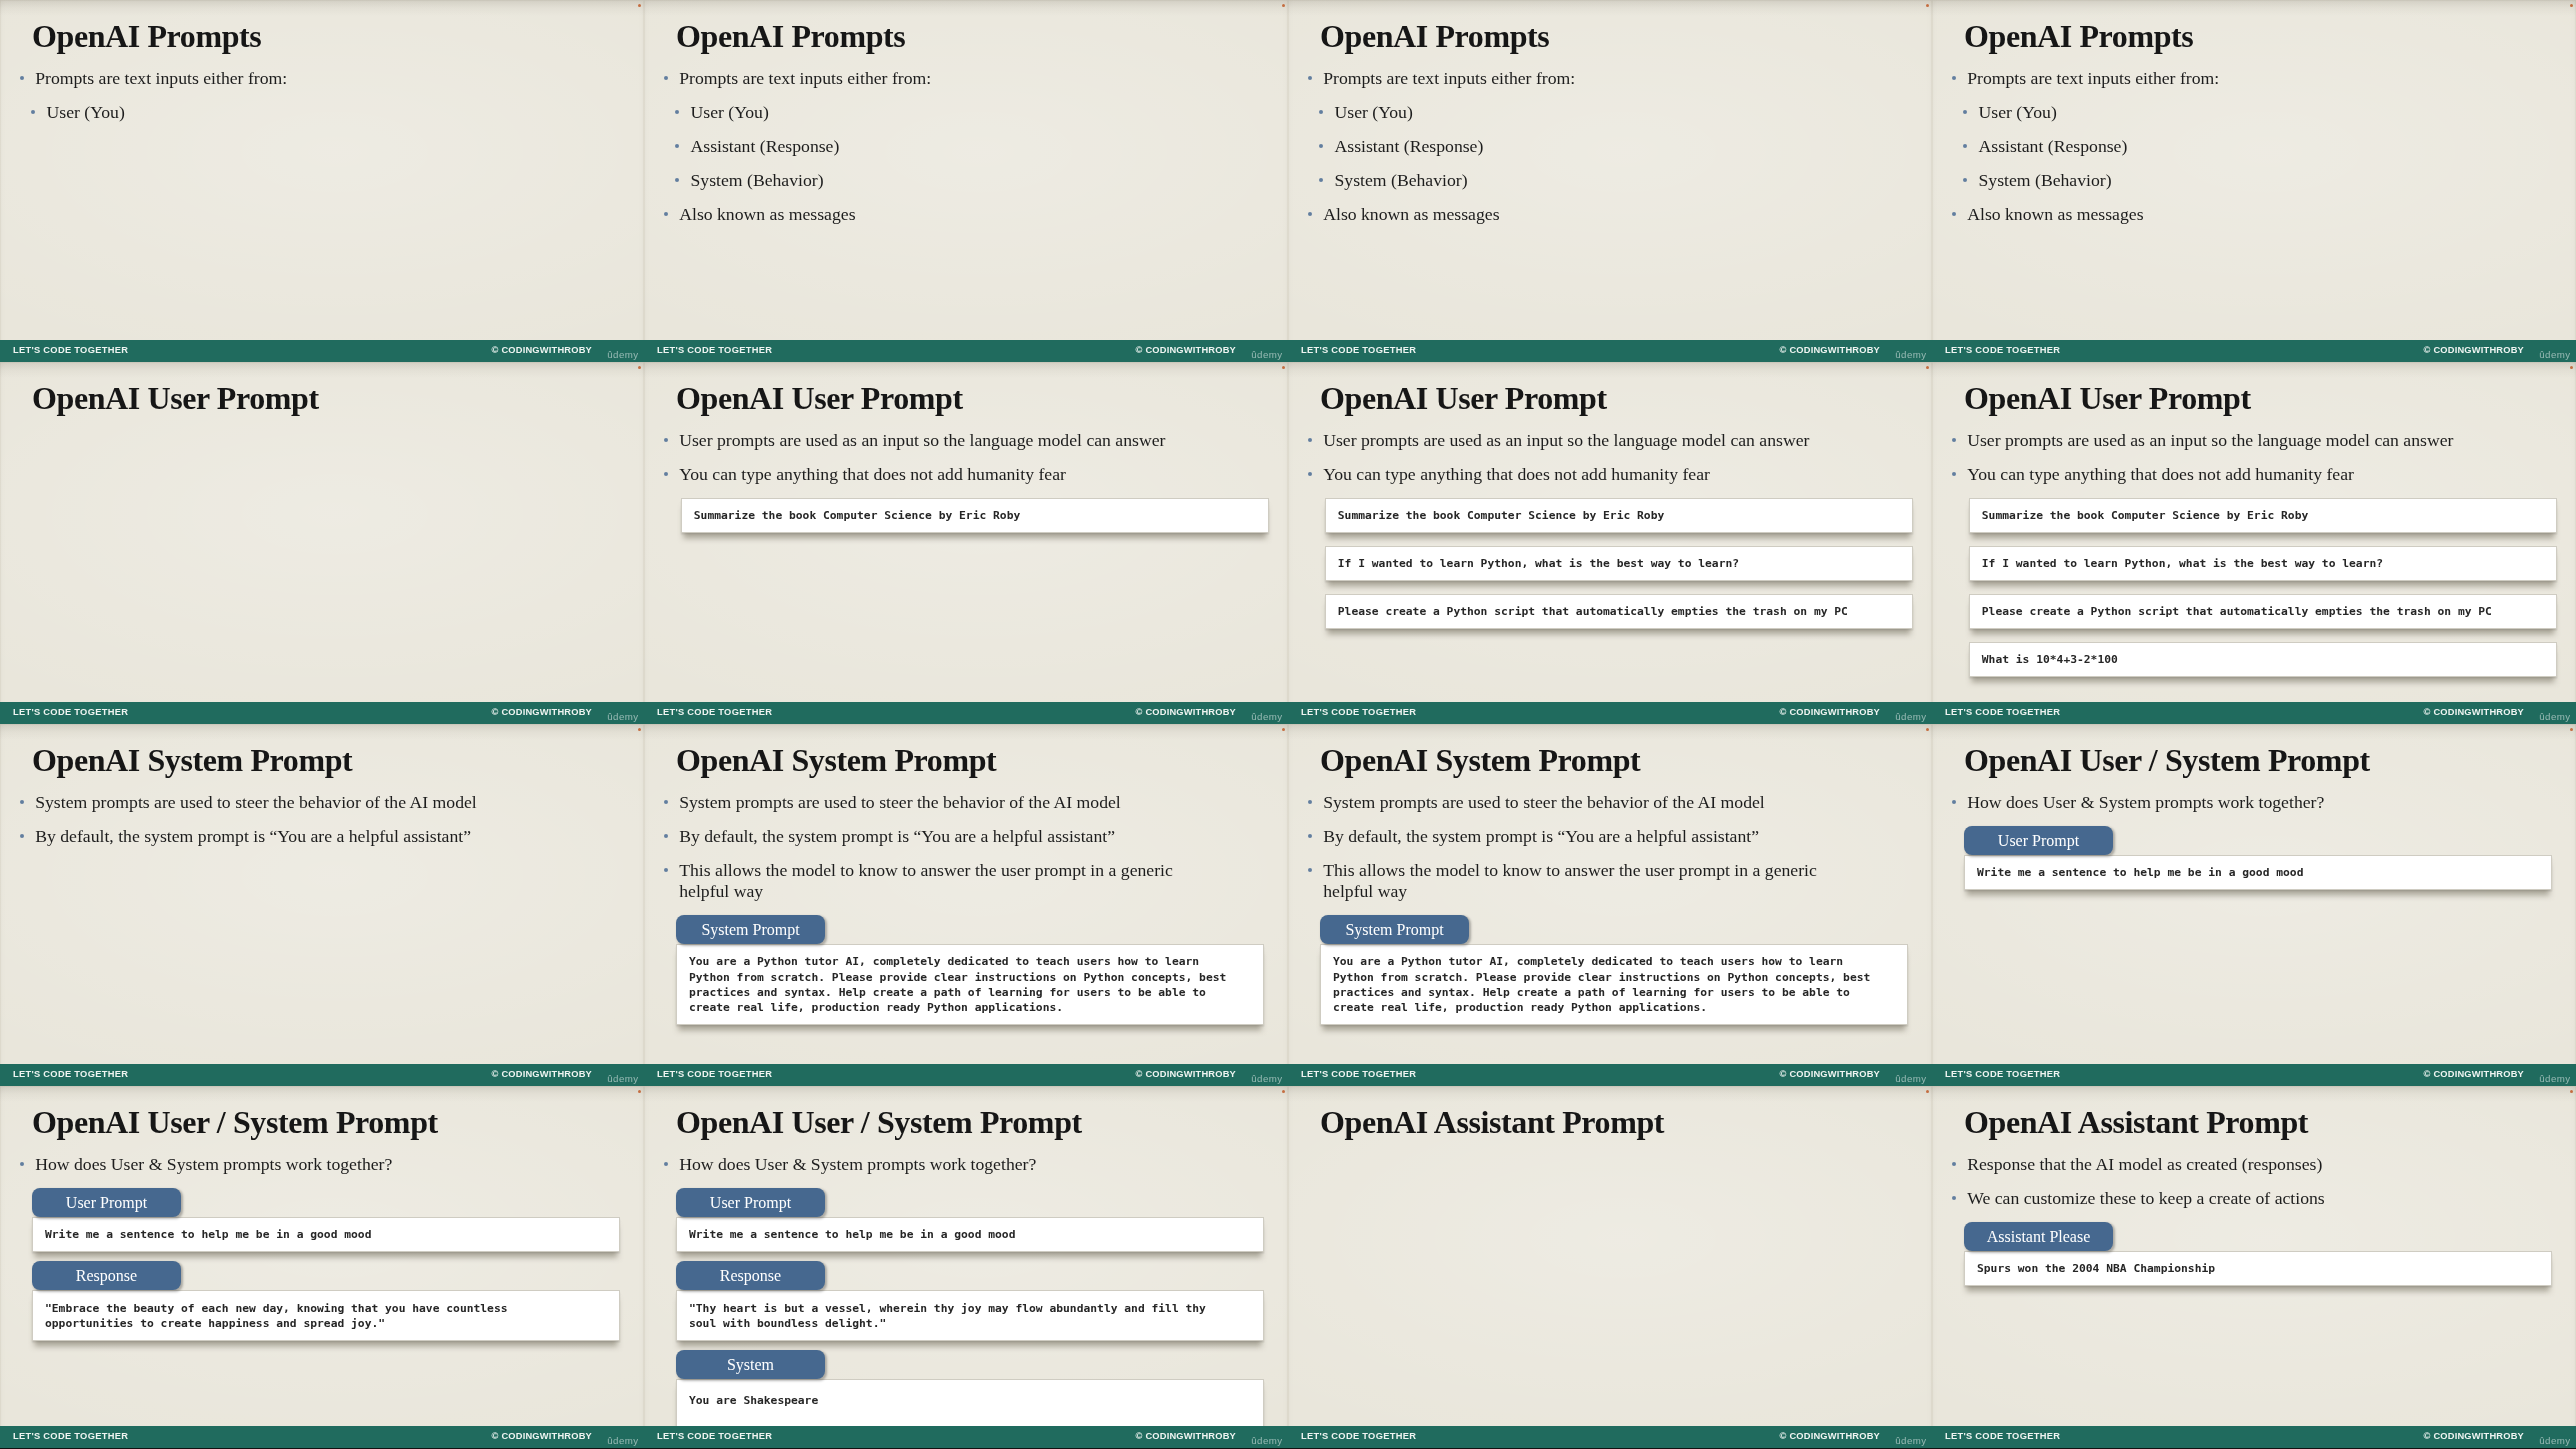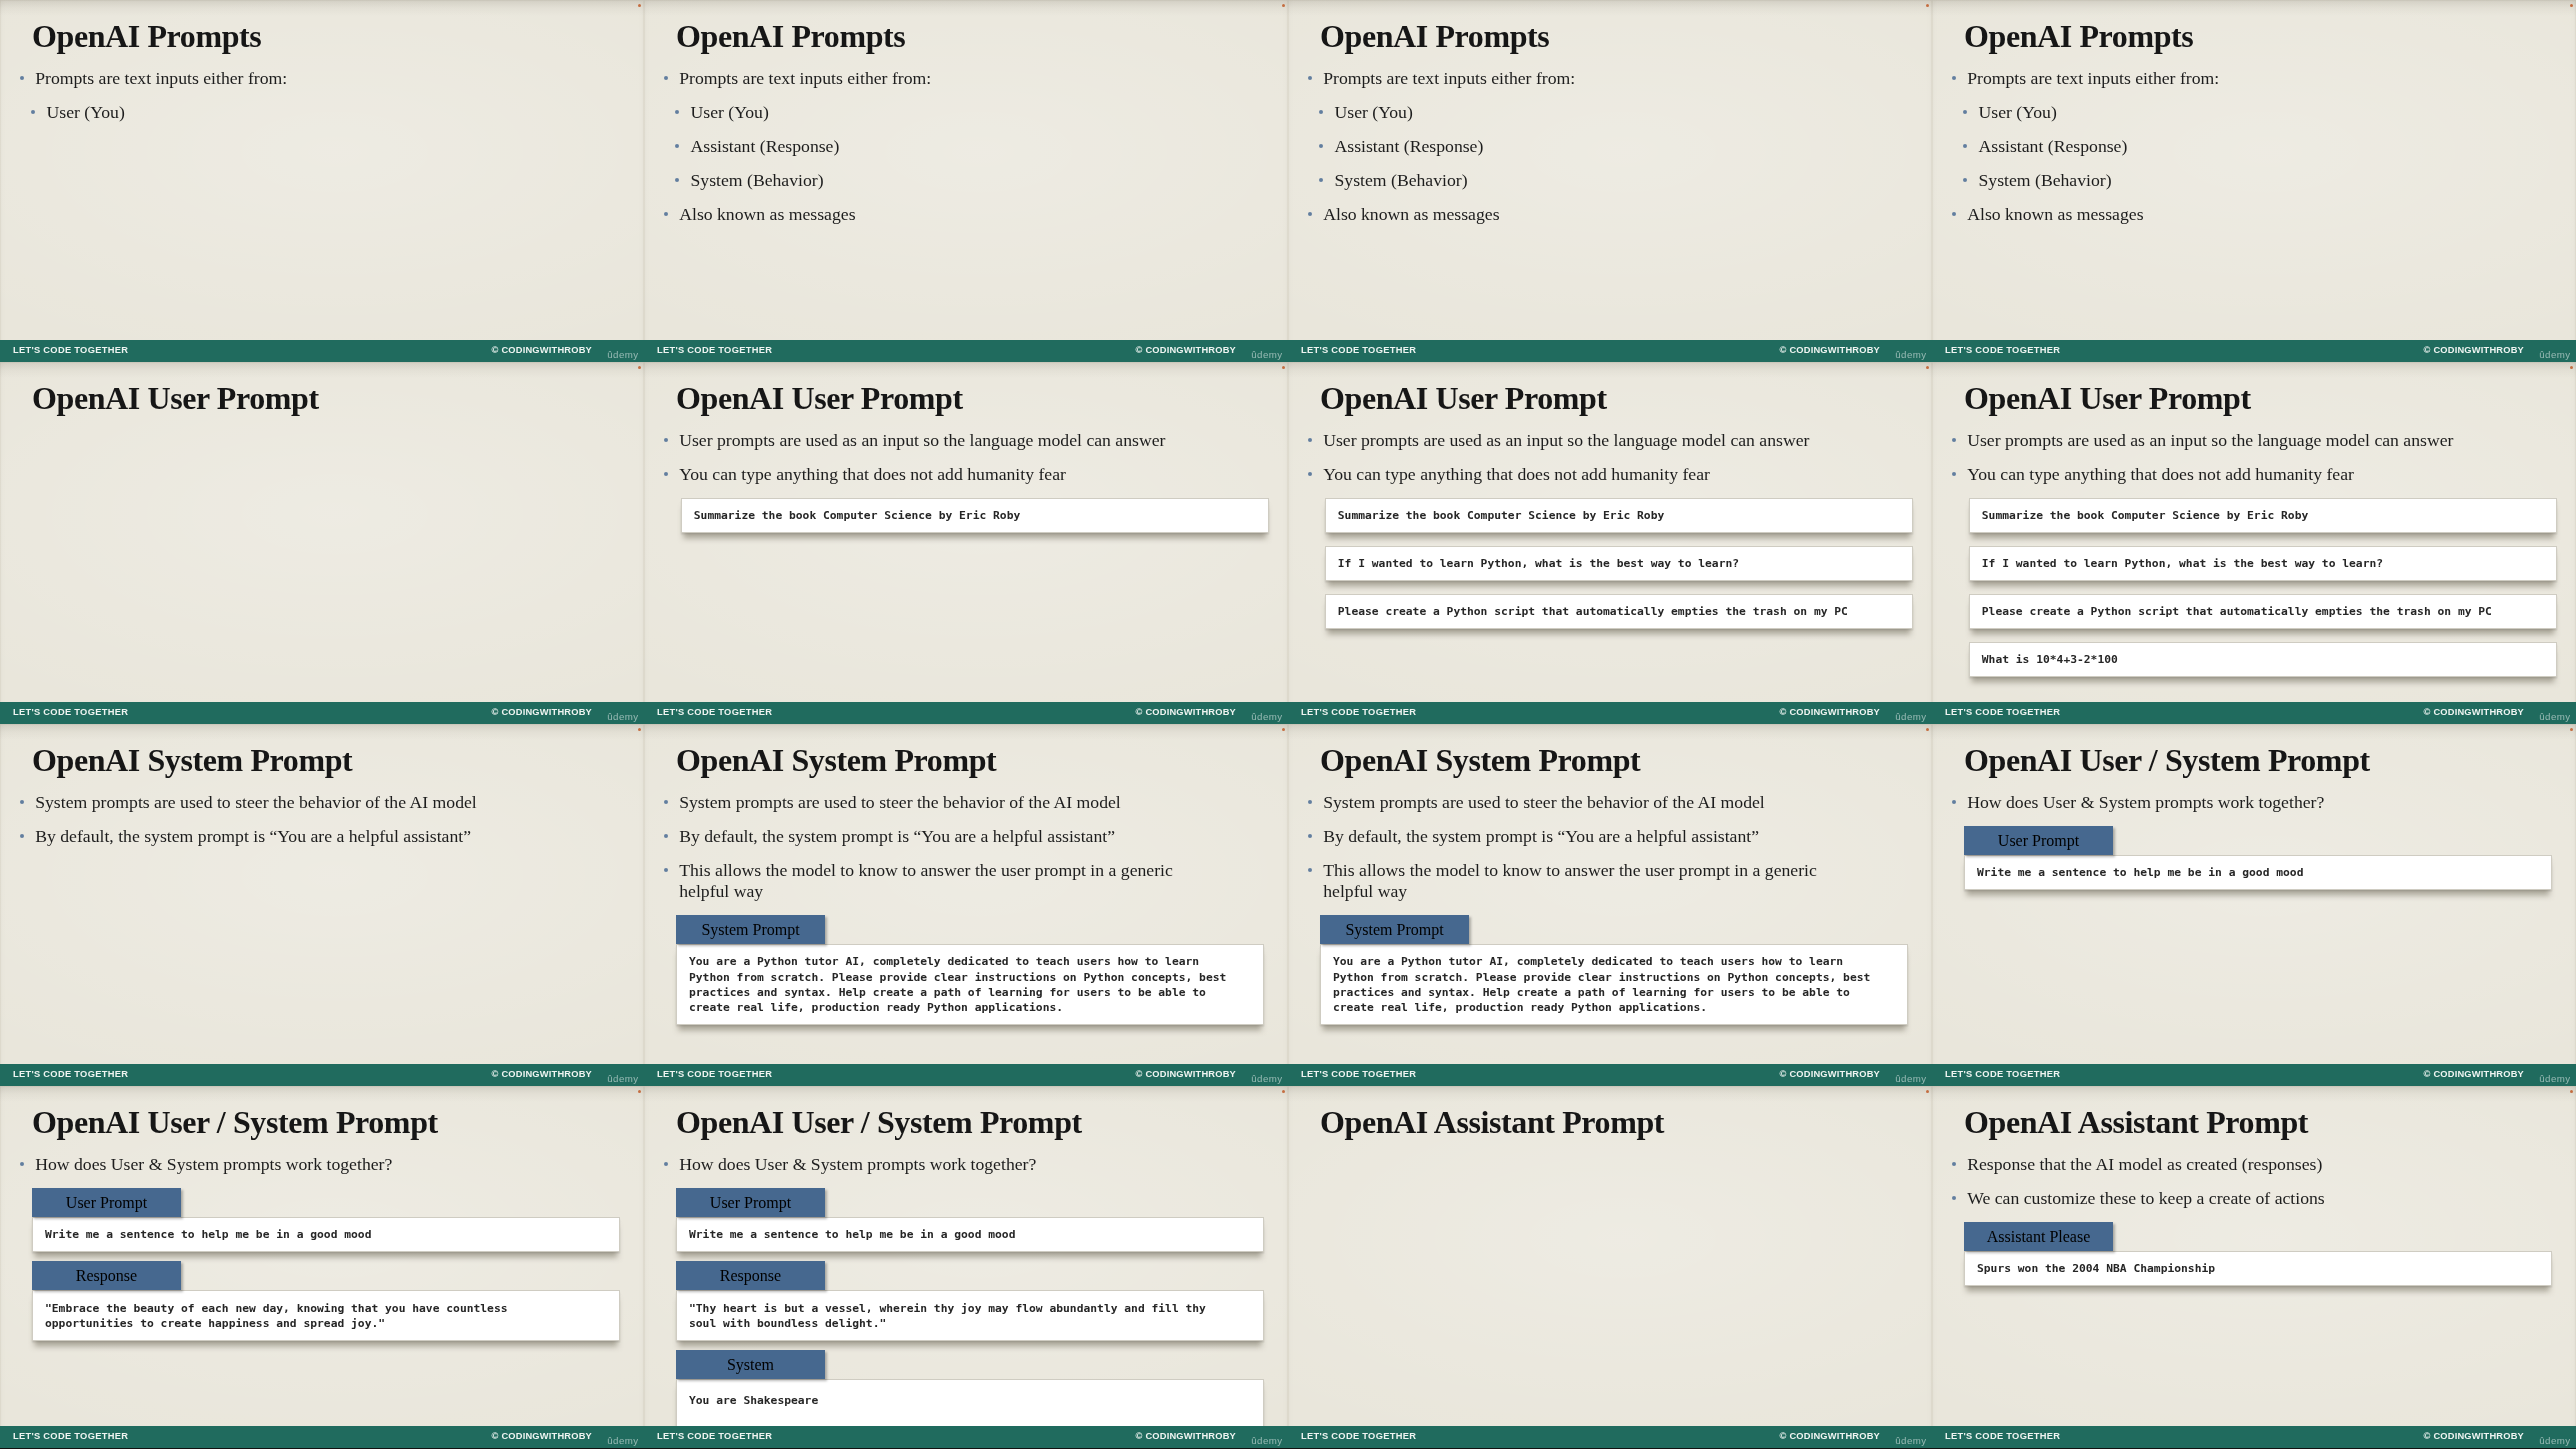--- a/index.html
+++ b/index.html
@@ -44,23 +44,23 @@
   .pbox{
     width:588px;background:#ffffff;border:0.8px solid #cfccc2;
     box-shadow:0 7.2px 5.6px -1.6px rgba(108,102,86,.5), 0 1.6px 1.6px rgba(0,0,0,.12);
     padding:9.7px 12px 8px;min-height:34px;
     font:700 11.3px/15.3px "DejaVu Sans Mono", monospace;color:#262626;
     white-space:pre-wrap;
   }
   .pbox.plain{margin:0 0 13px 4.8px;}
   .block{margin:3.2px 0 9.7px 0;}
   .block .label{
-    width:149px;height:29px;background:var(--label-blue);color:#000000;
+    width:149px;height:29px;background:var(--label-blue);color:#ffffff;
     font:400 16px/29px "Liberation Serif", serif;text-align:center;
-    box-shadow:1.6px 1.6px 2.4px rgba(0,0,0,.28);position:relative;z-index:2;
+    box-shadow:1.6px 1.6px 2.4px rgba(0,0,0,.28);position:relative;z-index:2;border-radius:8px;
   }
   .block .pbox{position:relative;z-index:1;}
   .pbox.tall{min-height:48px;padding-top:13px;}
   .bar{position:absolute;left:0;right:0;bottom:0;height:22.5px;background:var(--footer-green);}
   .bar-left{
     position:absolute;left:13px;top:5.6px;color:#eef4f1;letter-spacing:0.3px;
     font:700 9.3px/11.3px "Liberation Sans", sans-serif;
   }
   .bar-right{
     position:absolute;right:52px;top:5.6px;color:#eef4f1;letter-spacing:0.2px;

